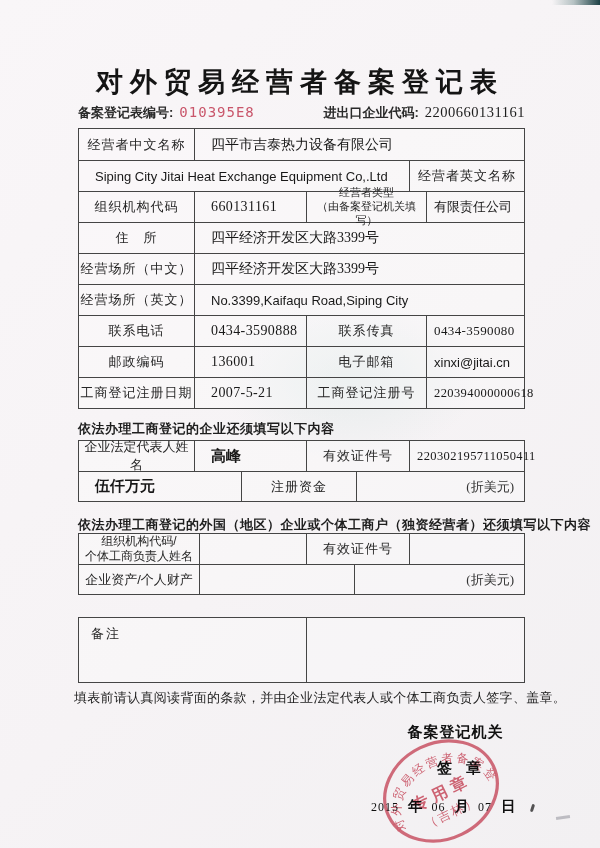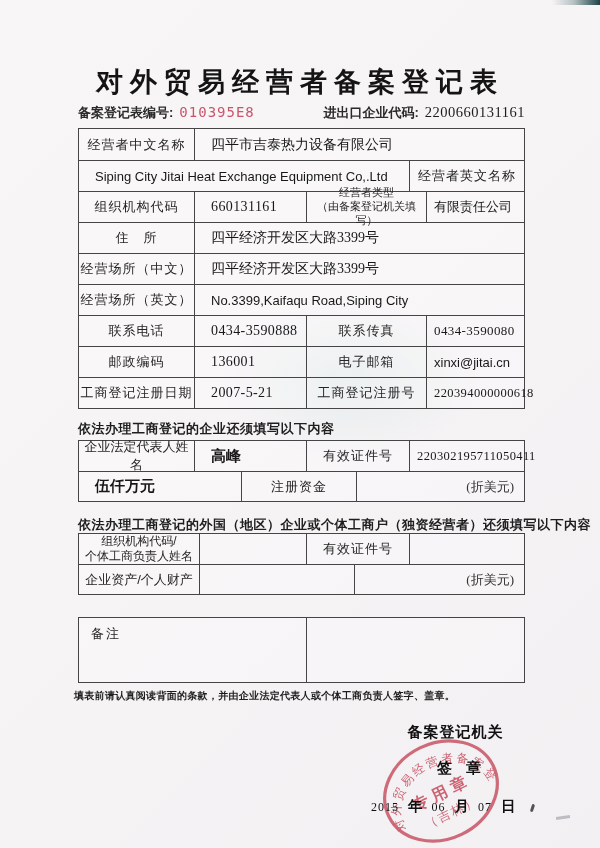--- a/index.html
+++ b/index.html
@@ -63,21 +63,21 @@
   .tbl2 { top:440px; }
   .tbl2 .t-row { height:30px; }
   .sec3-head { top:516px; }
   .tbl3 { top:533px; }
   .tbl3 .t-row { height:30px; }
 
   .remarks { top:617px; height:66px; }
   .remarks .rlabel { position:absolute; left:12px; top:7px; font-size:13px; letter-spacing:2px; color:#262626; }
   .remarks .vline { position:absolute; left:227px; top:0; bottom:0; width:1px; background:#454545; }
 
-  .footnote { position:absolute; left:74px; top:689px; font-size:10px; color:#1d1d1d; letter-spacing:.3px;font-weight:bold; }
+  .footnote { position:absolute; left:74px; top:689px; font-size:13px; color:#1d1d1d; letter-spacing:.3px; }
 
   .authority { position:absolute; left:383px; top:723px; width:145px; text-align:center; font-size:15px; font-weight:bold; color:#111; letter-spacing:1px; }
   .seal-label { position:absolute; left:437px; top:759px; font-size:15px; font-weight:bold; color:#111; letter-spacing:14px; }
   .date-line { position:absolute; left:371px; top:797px; display:flex; align-items:baseline; gap:9px; }
   .date-num { font-family:"Liberation Serif", serif; font-size:12px; color:#101010; letter-spacing:1px; }
   .date-unit { font-size:14.5px; font-weight:bold; color:#101010; }
 
   .stamp { position:absolute; left:378px; top:738px; width:126px; height:106px; mix-blend-mode:multiply; opacity:.88; }
 </style>
 </head>

